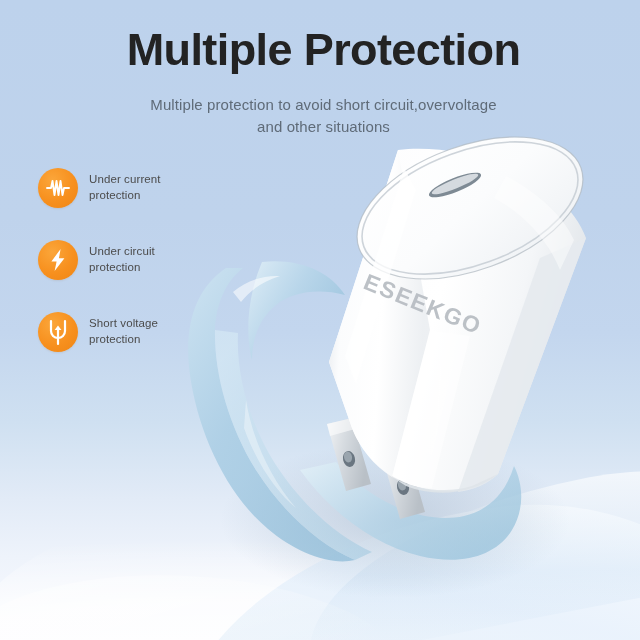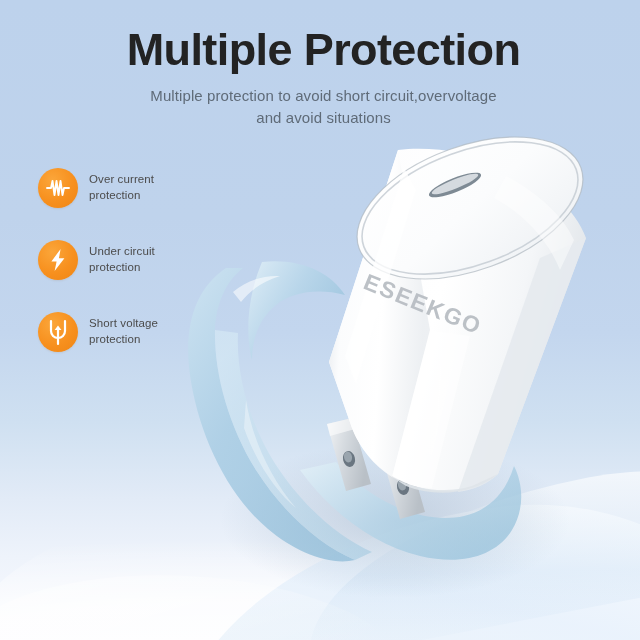--- a/index.html
+++ b/index.html
@@ -48,21 +48,21 @@
     transform:rotate(3deg);
   }
 
   
   #header{ position:absolute; left:7px; right:0; top:26px; text-align:center; }
   #title{
     font-size:45px; font-weight:bold; color:#232323;
     letter-spacing:-0.6px; line-height:1.05;
   }
   #subtitle{
-    margin-top:12px; font-size:15px; color:#5f6b78;
+    margin-top:21px; font-size:15px; color:#5f6b78;
     line-height:1.45; letter-spacing:.1px;
   }
 
   
   #features{ position:absolute; left:38px; top:162px; width:200px; }
   .feature{ display:flex; align-items:center; height:52px; margin-bottom:20px; }
   .badge{
     width:40px; height:40px; flex:0 0 40px; border-radius:50%;
     background:radial-gradient(circle at 36% 30%, #fba63a 0%, #f7901e 55%, #ef8514 100%);
     display:flex; align-items:center; justify-content:center;
@@ -219,34 +219,34 @@
              C474,494 436,498 406,486 Z" fill="#dfe4e9" opacity="0.9"></path>
   </g>
 
   <text id="brand-text" x="362" y="288" transform="rotate(22 362 288)" font-family="Liberation Sans, sans-serif" font-size="23" font-weight="bold" letter-spacing="1.6" fill="#b9bec4" opacity="0.95">ESEEKGO</text>
 </svg>
 
 <div id="header">
   <div id="title">Multiple Protection</div>
   <div id="subtitle">
     <span>Multiple protection to avoid short circuit,overvoltage</span><br>
-    <span>and avoid situations</span>
+    <span>and other situations</span>
   </div>
 </div>
 
 <div id="features">
 
   <div class="feature">
     <div class="badge">
       <svg width="26" height="26" viewBox="0 0 26 26">
         <polyline points="2,13 6,13 7.5,6 9.5,20 11.5,6 13.5,20 15.5,6 17.5,20 19,13 24,13" fill="none" stroke="#ffffff" stroke-width="1.9" stroke-linecap="round" stroke-linejoin="round"></polyline>
       </svg>
     </div>
     <div class="flabel">
-      <span>Over current</span>
+      <span>Under current</span>
       <span>protection</span>
     </div>
   </div>
 
   <div class="feature">
     <div class="badge">
       <svg width="26" height="26" viewBox="0 0 26 26">
         <path d="M15.6,2 L6.4,14.4 L11.6,14.4 L9.6,24 L19.4,11.2 L13.9,11.2 Z" fill="#ffffff"></path>
       </svg>
     </div>

